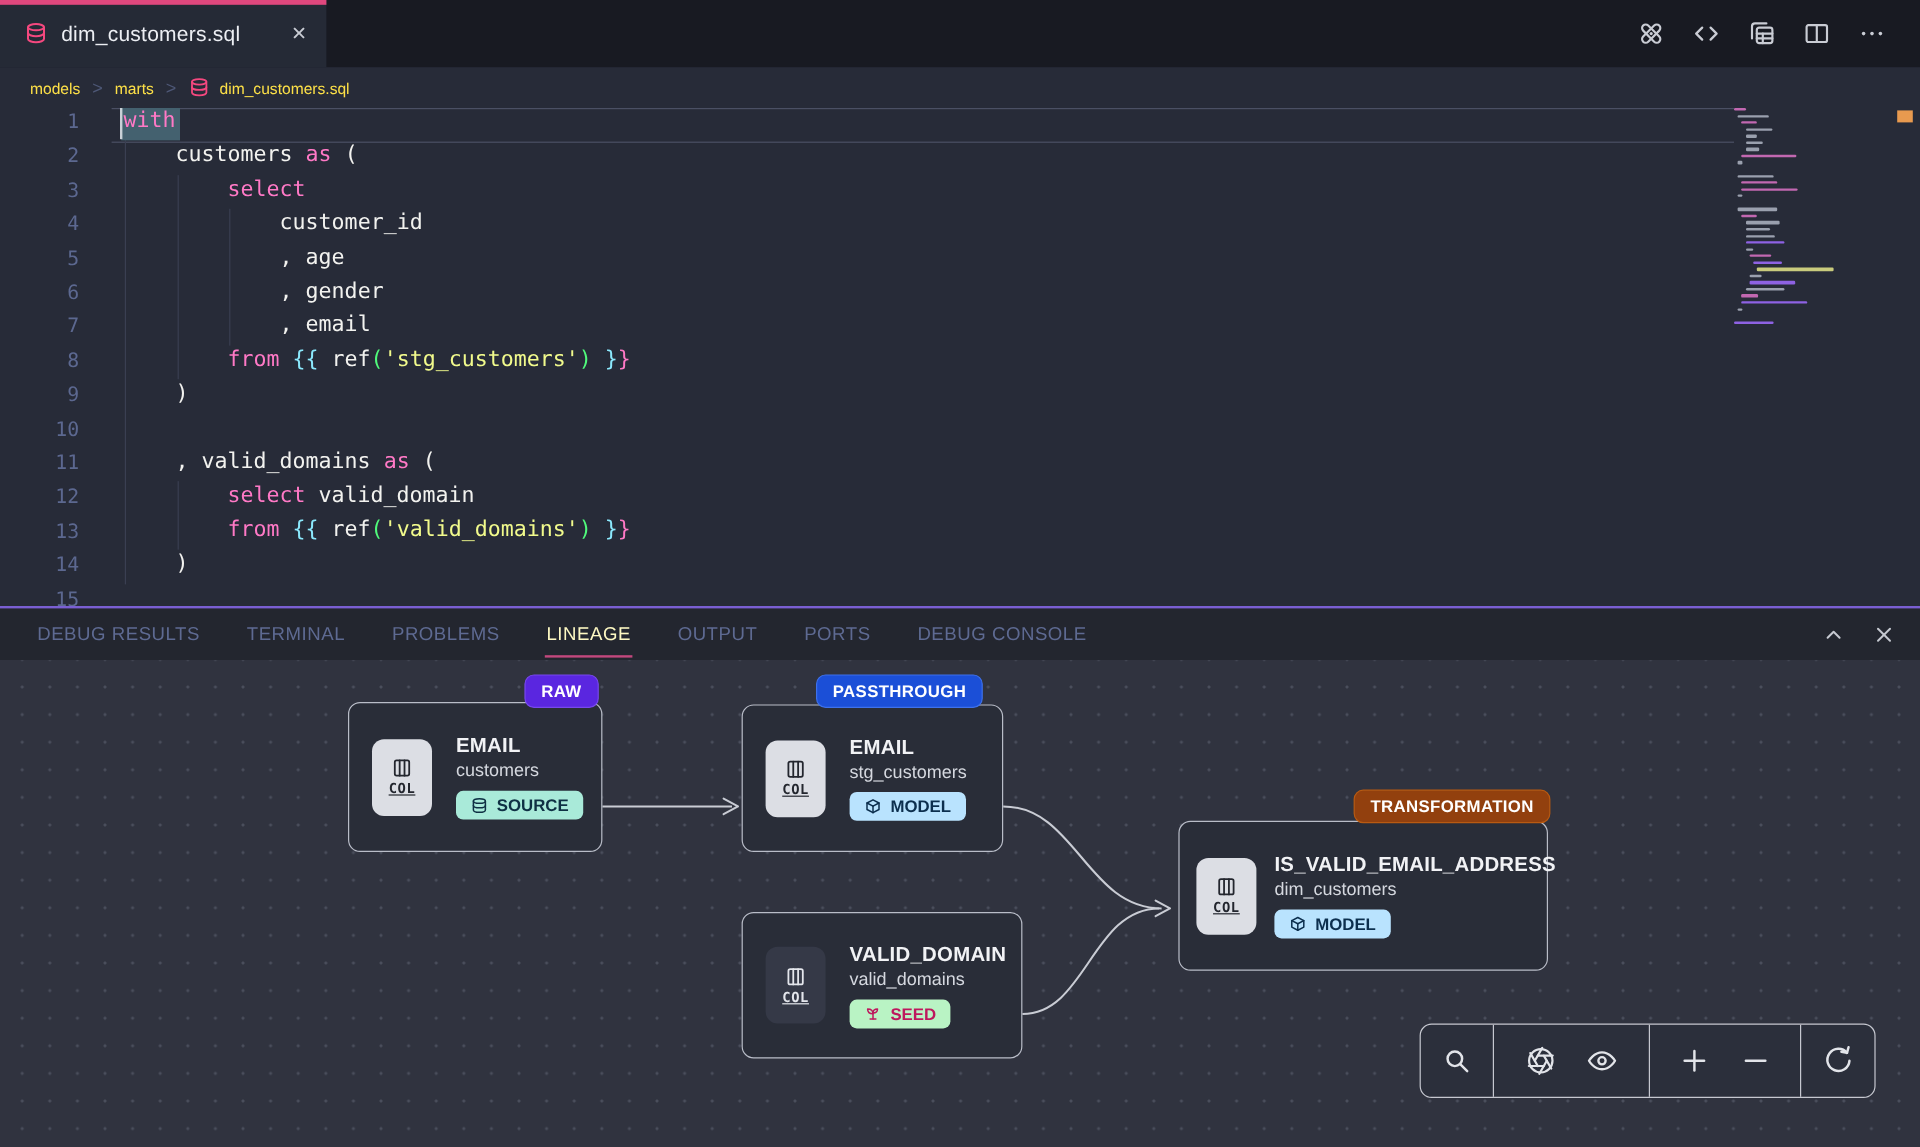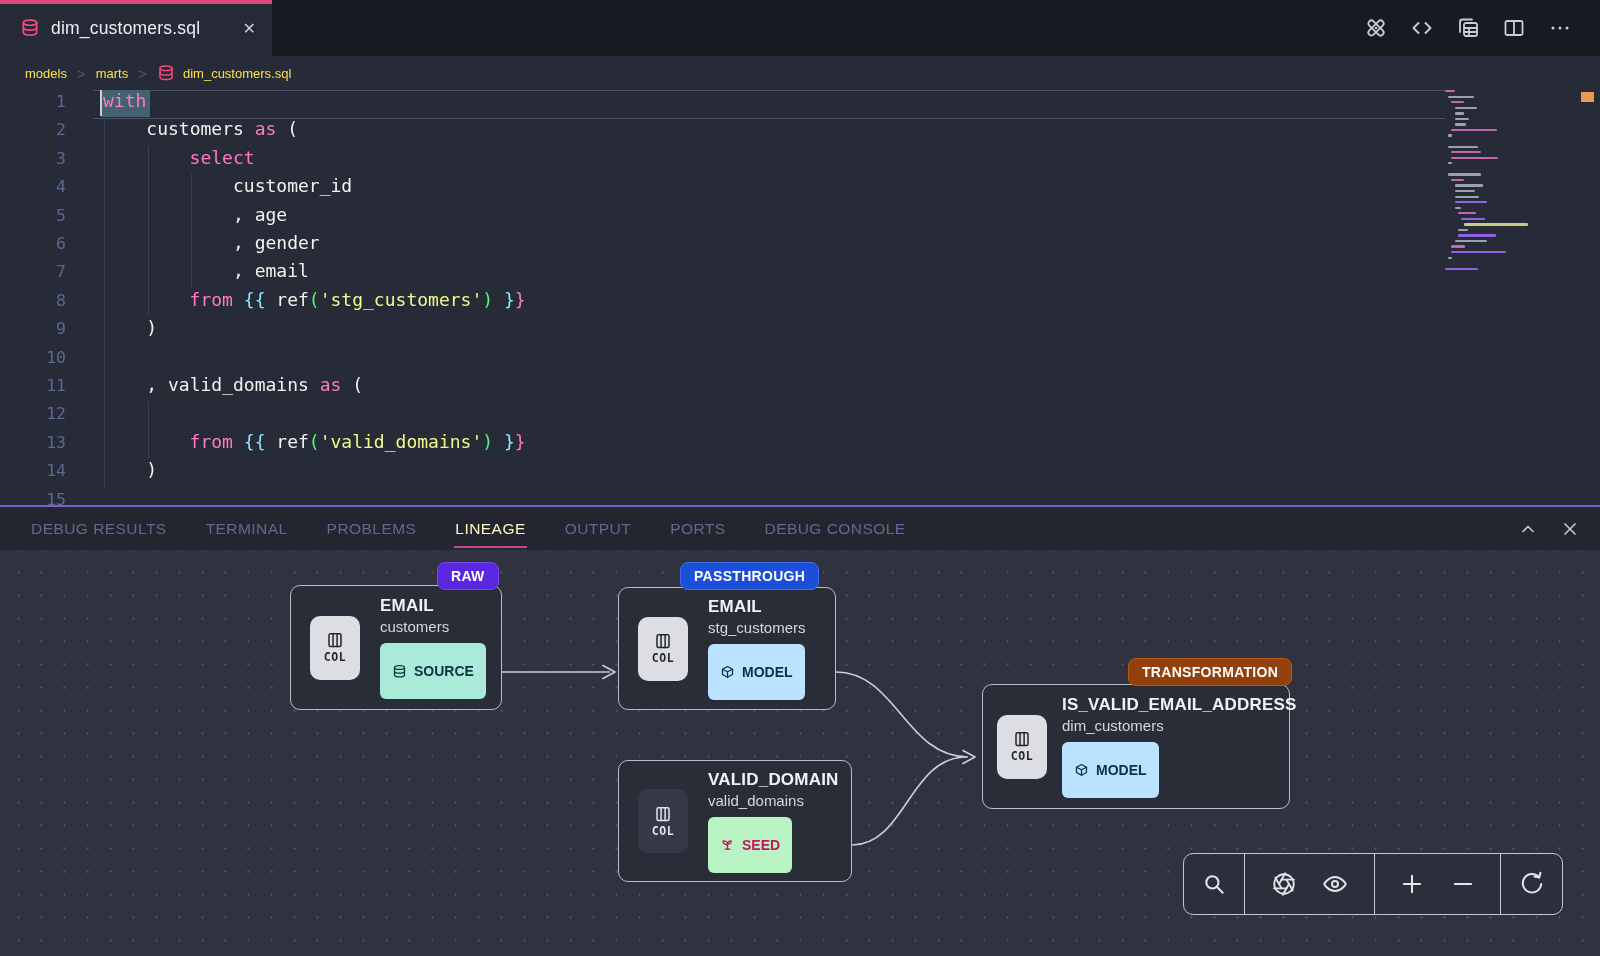--- a/index.html
+++ b/index.html
@@ -44,25 +44,25 @@
 
   
   .canvas{position:absolute;top:550px;left:0;width:1600px;height:406px;background:#30333f;background-image:radial-gradient(circle,#4a4e5c 1.1px,transparent 1.45px);background-size:23px 23px;background-position:7px 11px;}
   #edges{position:absolute;left:0;top:0;pointer-events:none;}
   .lnode{position:absolute;background:#292d38;border:1.5px solid #b9bdc8;border-radius:10px;box-sizing:border-box;display:flex;align-items:center;padding:0 19px;gap:20px;cursor:pointer;z-index:2;}
   .lnode.tight{padding:0 14px;gap:15px;}
   .chip{width:50px;height:64px;border-radius:10px;display:flex;flex-direction:column;align-items:center;justify-content:center;gap:1px;flex:none;}
   .chip.light{background:#dcdee4;color:#23262e;}
   .chip.dark{background:#353947;color:#e4e6ec;}
   .chip .icon{width:18px;height:18px;}
-  .chip-label{font-size:11.5px;font-weight:bold;letter-spacing:.5px;font-family:"DejaVu Sans Mono",monospace;}
+  .chip-label{font-size:11.5px;font-weight:bold;letter-spacing:.5px;font-family:"DejaVu Sans Mono",monospace;text-decoration:underline;}
   .ninfo{display:flex;flex-direction:column;gap:2px;}
   .ntitle{color:#f1f2f5;font-size:17px;font-weight:bold;letter-spacing:.2px;white-space:nowrap;}
   .nmodel{color:#d5d8df;font-size:15px;}
-  .pill{display:inline-flex;align-items:center;gap:7px;border-radius:6px;padding:20px 12px;font-size:14px;font-weight:bold;width:fit-content;margin-top:6px;}
+  .pill{display:inline-flex;align-items:center;gap:7px;border-radius:6px;padding:4px 12px;font-size:14px;font-weight:bold;width:fit-content;margin-top:6px;}
   .pill .icon{width:15px;height:15px;}
   .pill.source{background:#a9ead9;color:#0f3044;}
   .pill.model{background:#b9e3fe;color:#0c2f4e;}
   .pill.seed{background:#b9f3c4;color:#be185d;}
   .nbadge{position:absolute;color:#fff;font-size:14px;font-weight:bold;letter-spacing:.3px;padding:5px 13px;border-radius:8px;z-index:3;white-space:nowrap;}
   .nbadge.raw{background:#5a26e0;border:1.5px solid #7748ec;}
   .nbadge.passthrough{background:#1b4fd7;border:1.5px solid #3e71ea;}
   .nbadge.transformation{background:#92400e;border:1.5px solid #b85a12;}
   .ltoolbar{position:absolute;left:1183px;top:303px;width:380px;height:62px;background:#2b2f3b;border:1.5px solid #c6c8d0;border-radius:10px;box-sizing:border-box;display:flex;z-index:4;}
   .tgroup{display:flex;align-items:center;justify-content:space-evenly;box-sizing:border-box;}
@@ -194,20 +194,21 @@
       <div class="cl" style="top:254.6px">
         <span class="ln">10</span>
         <span class="lc" style="padding-left:0.0px"></span>
       </div>
       <div class="cl" style="top:283.0px">
         <span class="ln">11</span>
         <span class="lc" style="padding-left:43.3px"><span class="id">, valid_domains </span><span class="kw">as</span><span class="id"> (</span></span>
       </div>
       <div class="cl" style="top:311.4px">
         <span class="ln">12</span>
+        <span class="lc" style="padding-left:86.6px"><span class="kw">select</span><span class="id"> valid_domain</span></span>
       </div>
       <div class="cl" style="top:339.8px">
         <span class="ln">13</span>
         <span class="lc" style="padding-left:86.6px"><span class="kw">from</span><span class="id"> </span><span class="cy">{{</span><span class="id"> ref</span><span class="gr">(</span><span class="yl">'valid_domains'</span><span class="gr">)</span><span class="id"> </span><span class="cy">}</span><span class="pk">}</span></span>
       </div>
       <div class="cl" style="top:368.2px">
         <span class="ln">14</span>
         <span class="lc" style="padding-left:43.3px"><span class="id">)</span></span>
       </div>
       <div class="cl" style="top:396.6px">

